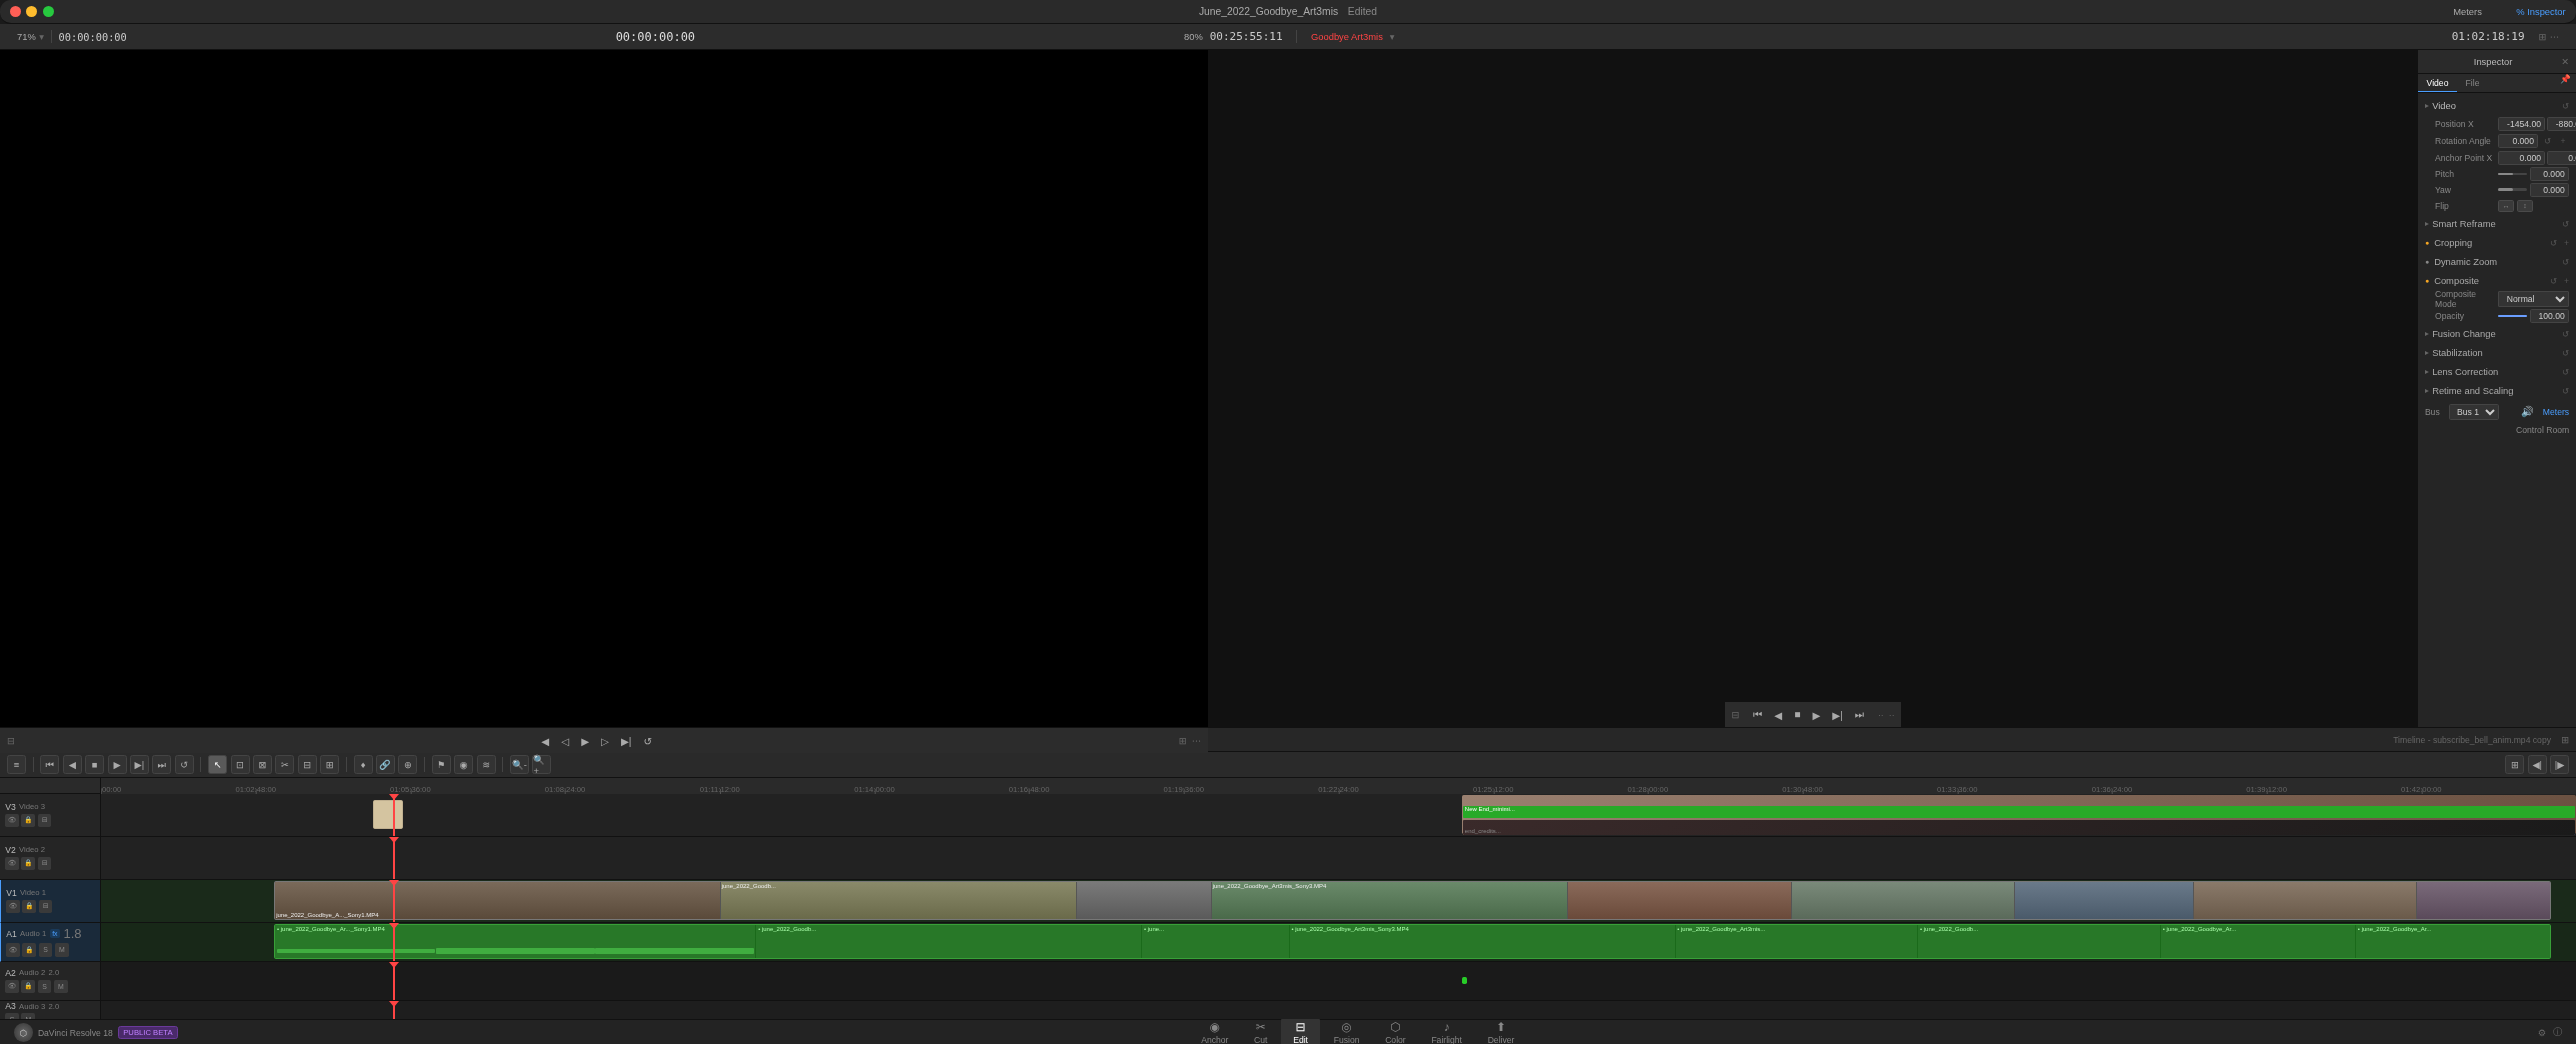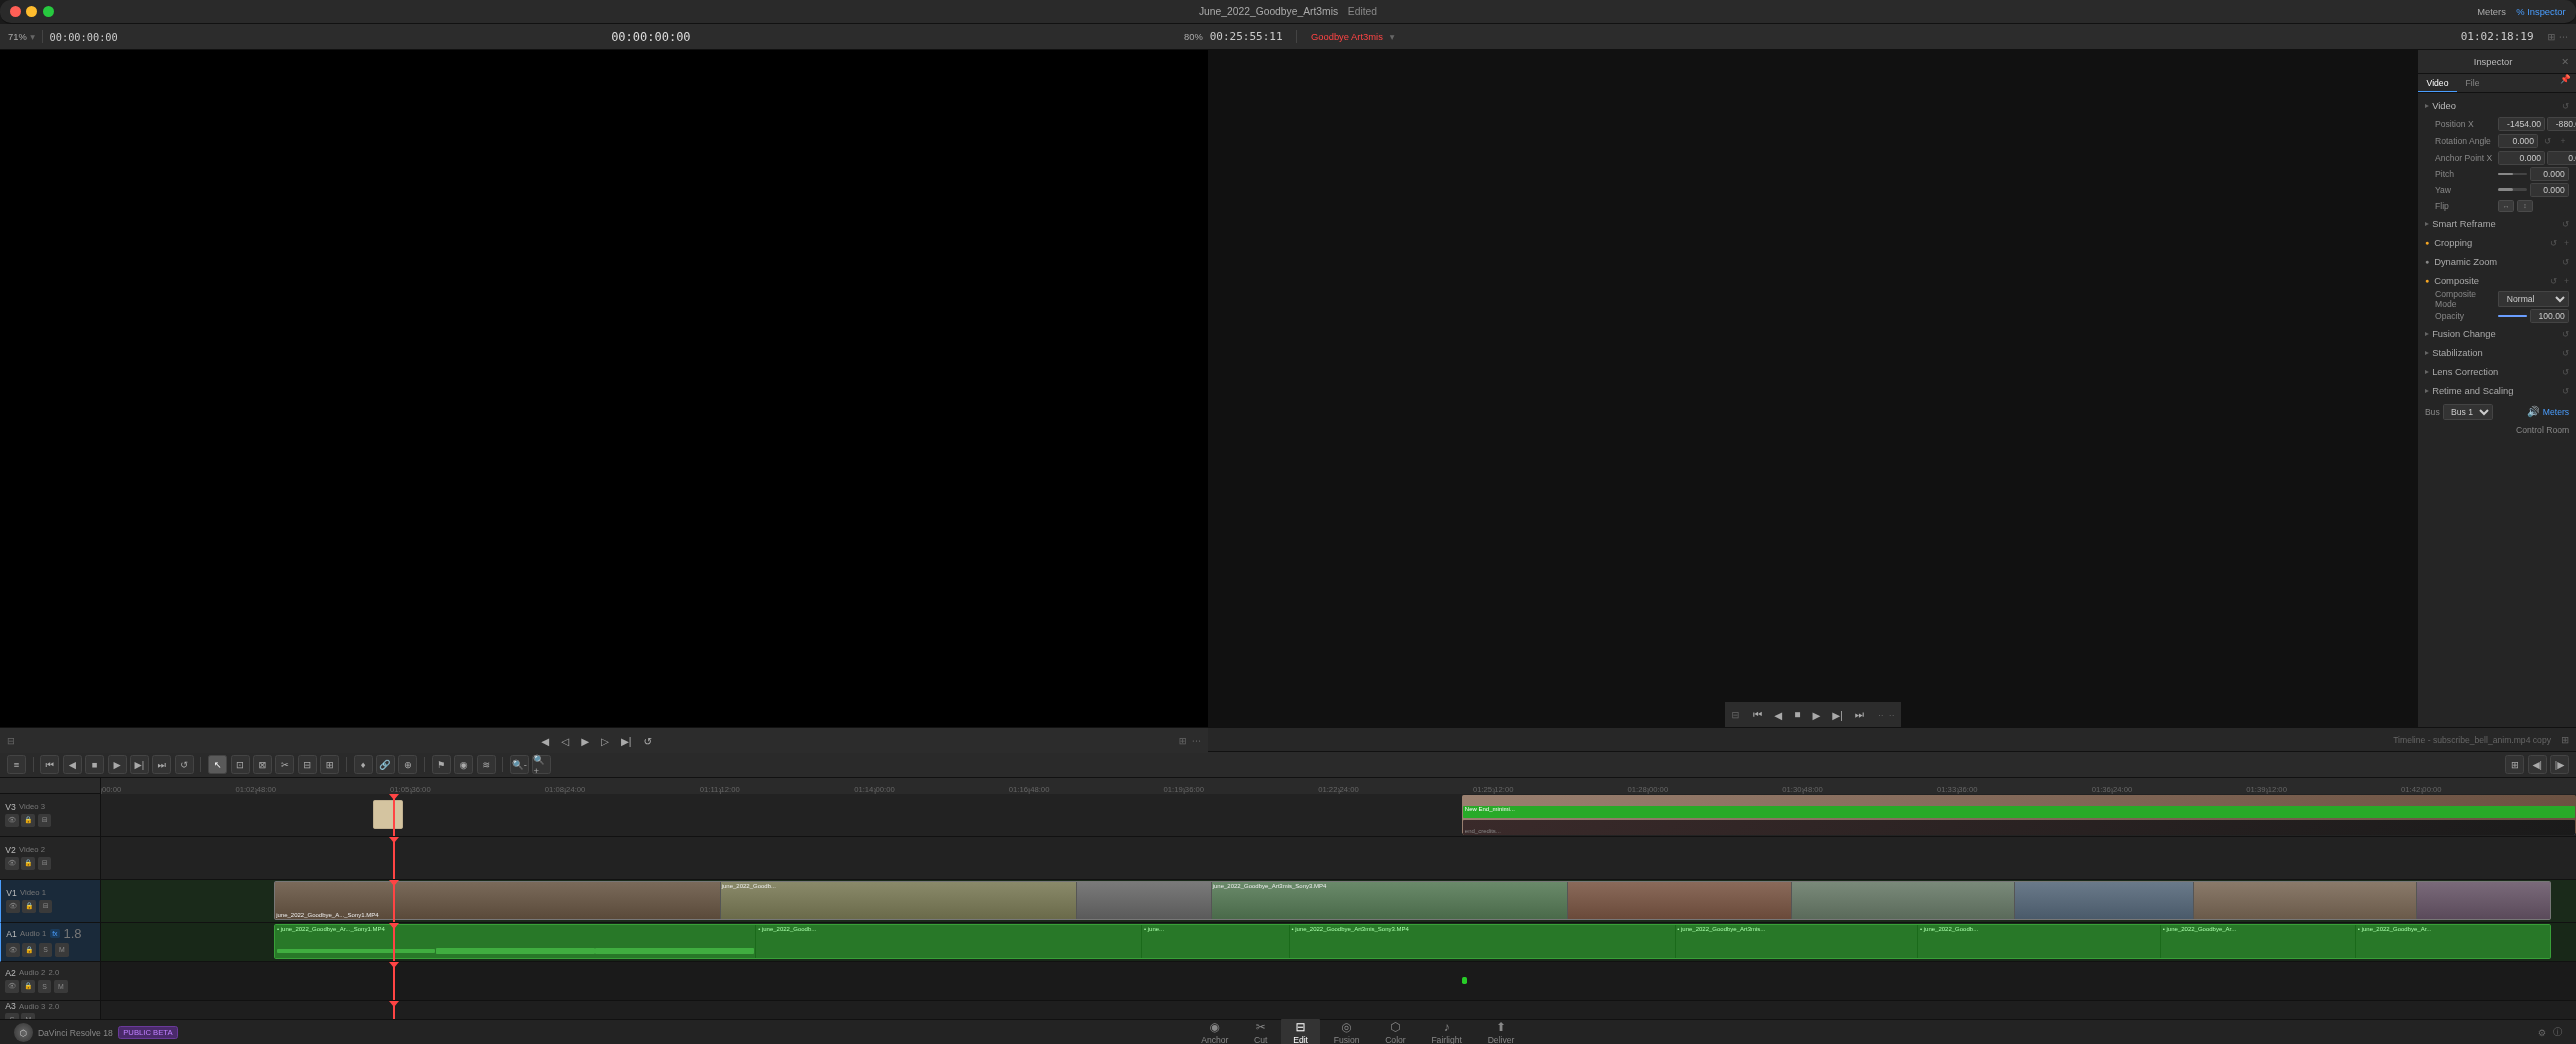--- a/index.html
+++ b/index.html
@@ -63,21 +63,21 @@
       display: flex;
       flex-direction: column;
     }
 
     
     #transport-top {
       height: 26px;
       background: #2c2c2c;
       display: flex;
       align-items: center;
-      padding: 0 8px;
+      padding: 0 17px;
       gap: 6.9px;
       border-bottom: 0.9px solid #111;
       font-size: 9.4px;
       color: #aaa;
     }
     .zoom-control {
       display: flex;
       align-items: center;
       gap: 3.4px;
     }
@@ -534,21 +534,21 @@
     <span class="wc-btn wc-close"></span>
     <span class="wc-btn wc-min"></span>
     <span class="wc-btn wc-max"></span>
   </div>
   <div class="title">
     <span>June_2022_Goodbye_Art3mis</span>
     <span class="edited">Edited</span>
   </div>
   <div class="right-icons">
     <span style="cursor:pointer;">Meters</span>
-    <span style="cursor:pointer; color:#4a9eff;">% Inspector</span>
+    <span style="cursor:pointer; color:#4a9eff;margin-left:24px;">% Inspector</span>
   </div>
 </div>
 
 <div style="display:flex; flex-direction:column; height:calc(1045px - 24px);">
 
   <div id="transport-top">
     <div class="zoom-control">
       <span>71%</span>
       <span style="color:#666;">▾</span>
     </div>
@@ -771,21 +771,21 @@
           <span style="color:#555;font-size:8.6px;">↺</span>
         </div>
 
         <div class="inspector-section-header">
           <span class="section-arrow">▸</span>
           <span>Retime and Scaling</span>
           <div style="flex:1;"></div>
           <span style="color:#555;font-size:8.6px;">↺</span>
         </div>
 
-        <div style="padding:3.4px 6.9px;display:flex;align-items:center;gap:3px;">
+        <div style="padding:3.4px 6.9px;display:flex;align-items:center;gap:9px;">
           <span style="font-size:8.6px;color:#888;">Bus</span>
           <select style="background:#333;border:0.9px solid #444;border-radius:1.7px;color:#ccc;font-size:8.6px;padding:0.9px 3.4px;">
             <option>Bus 1</option>
           </select>
           <div style="flex:1;"></div>
           <span style="font-size:10.3px;color:#666;">🔊</span>
           <span style="font-size:8.6px;color:#4a9eff;">Meters</span>
         </div>
 
         <div style="padding:1.7px 6.9px;font-size:8.6px;color:#888;text-align:right;">Control Room</div>

